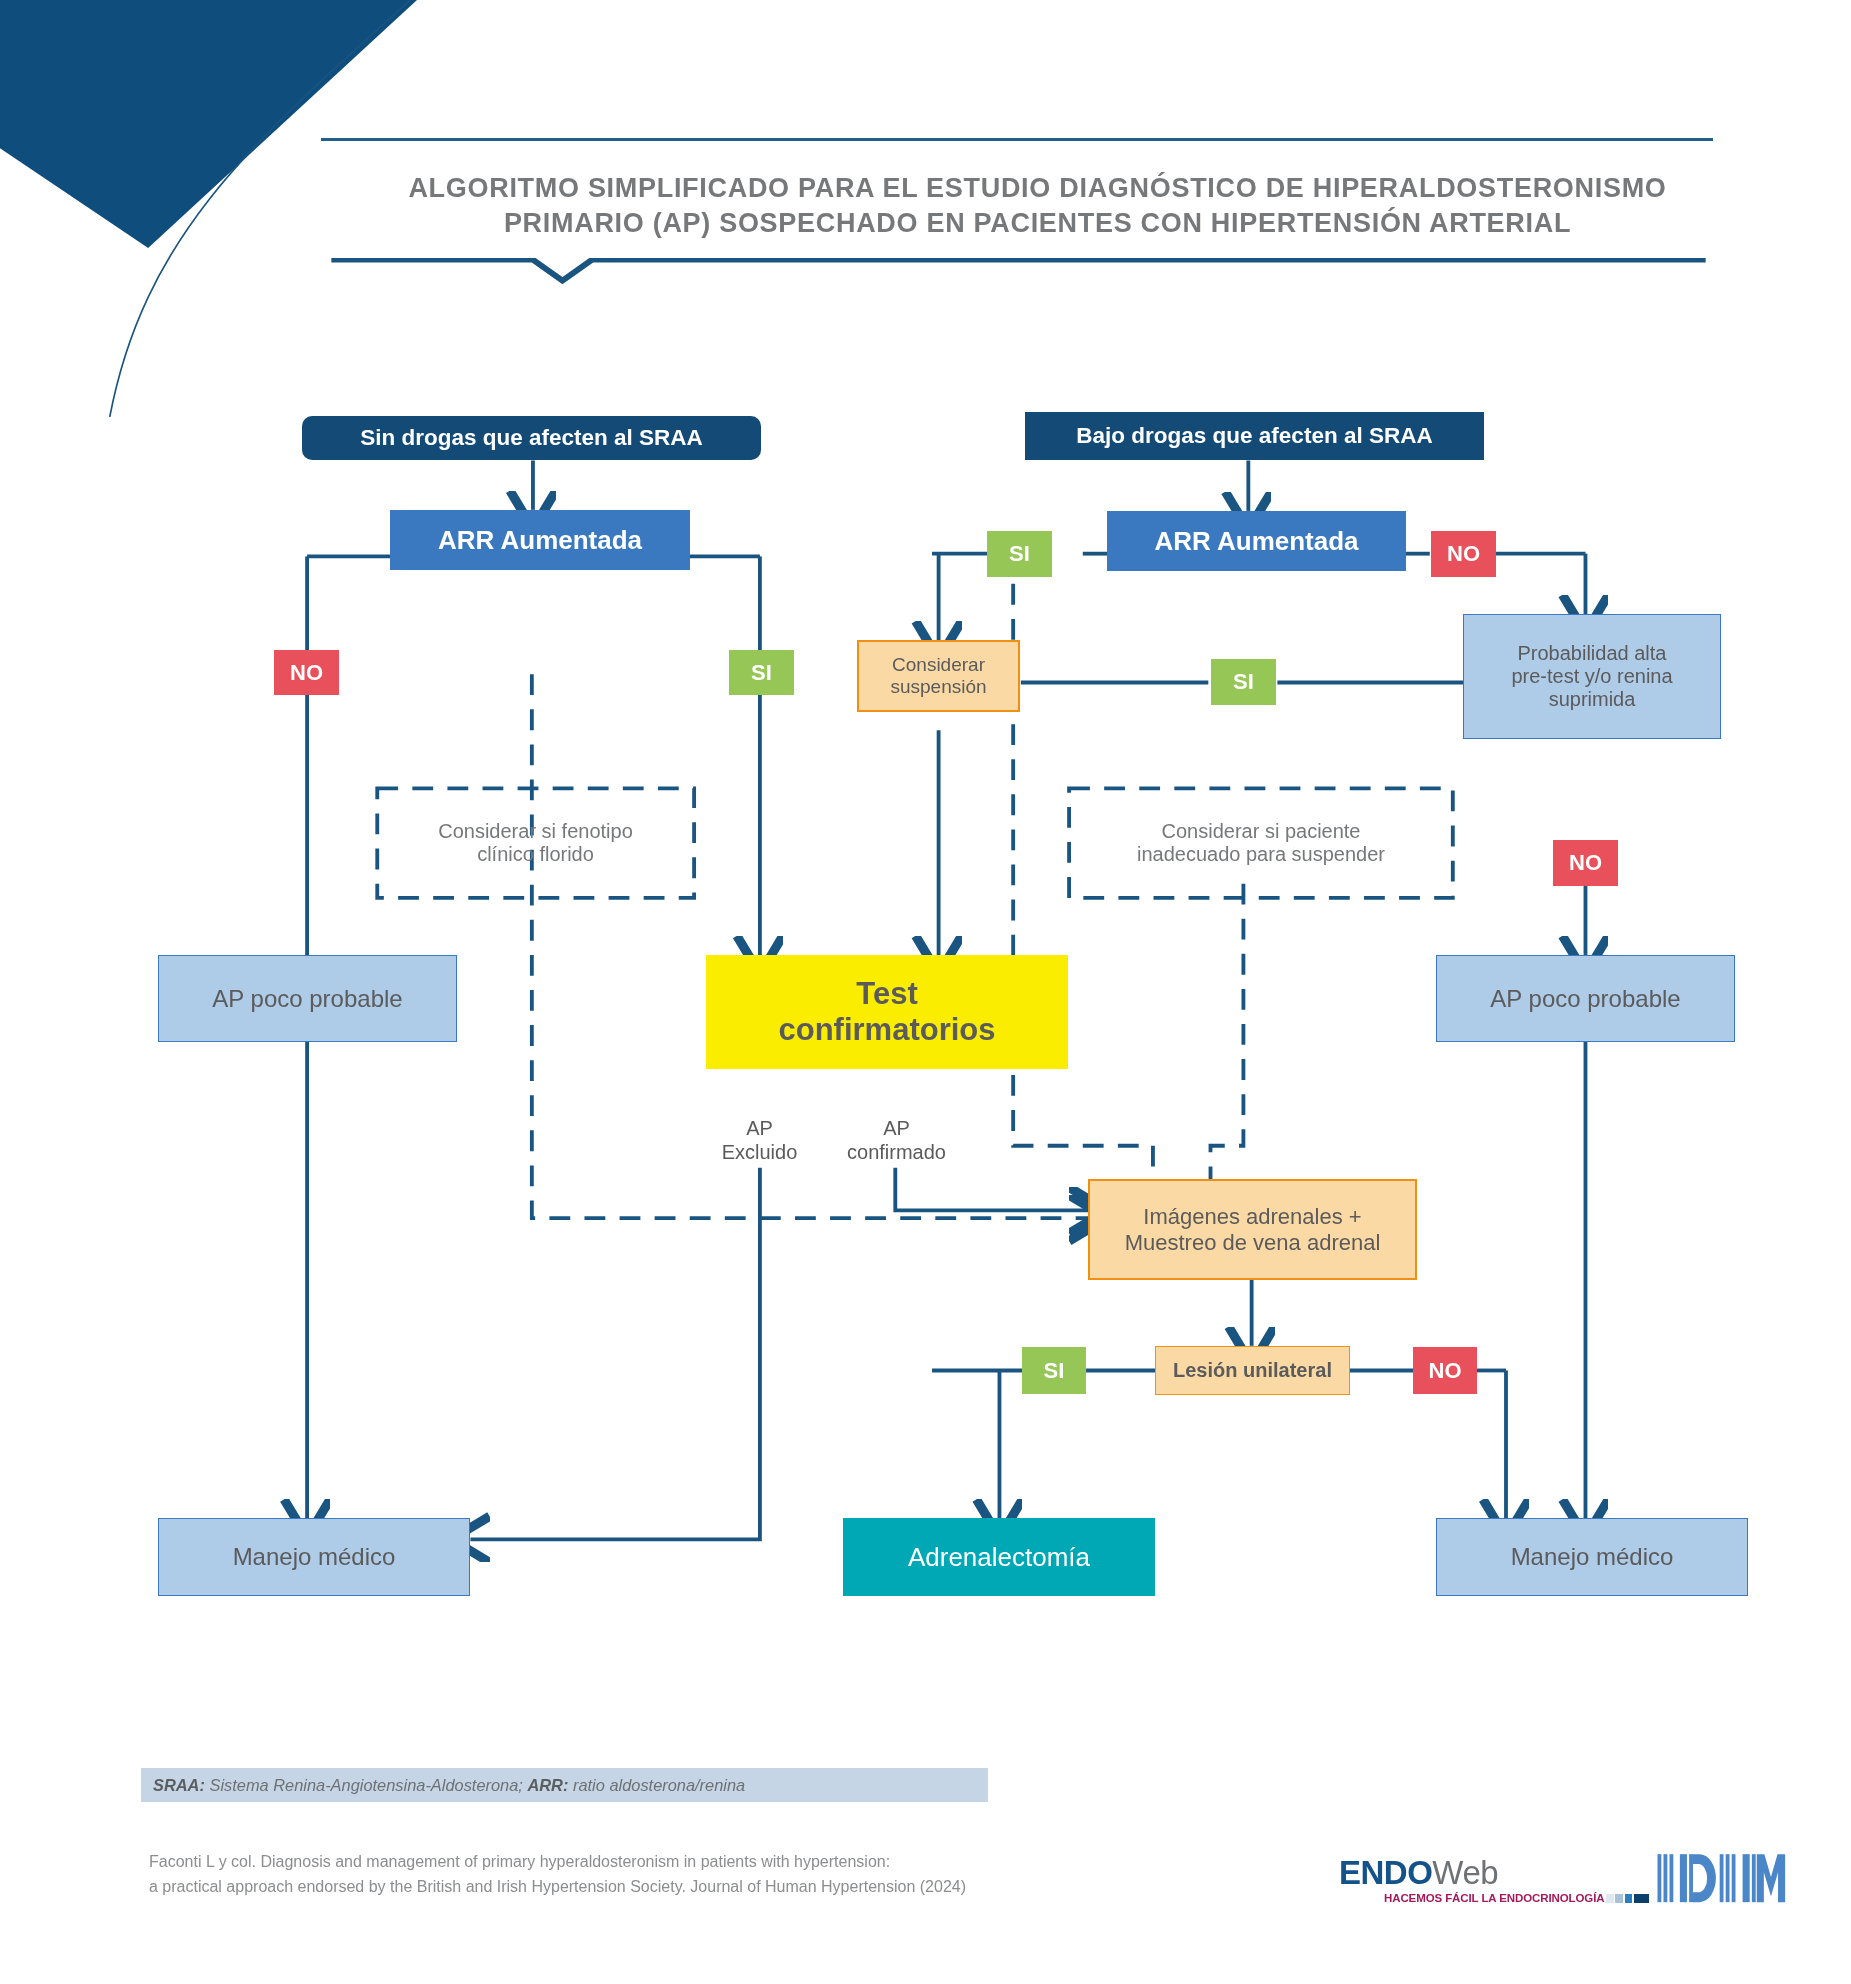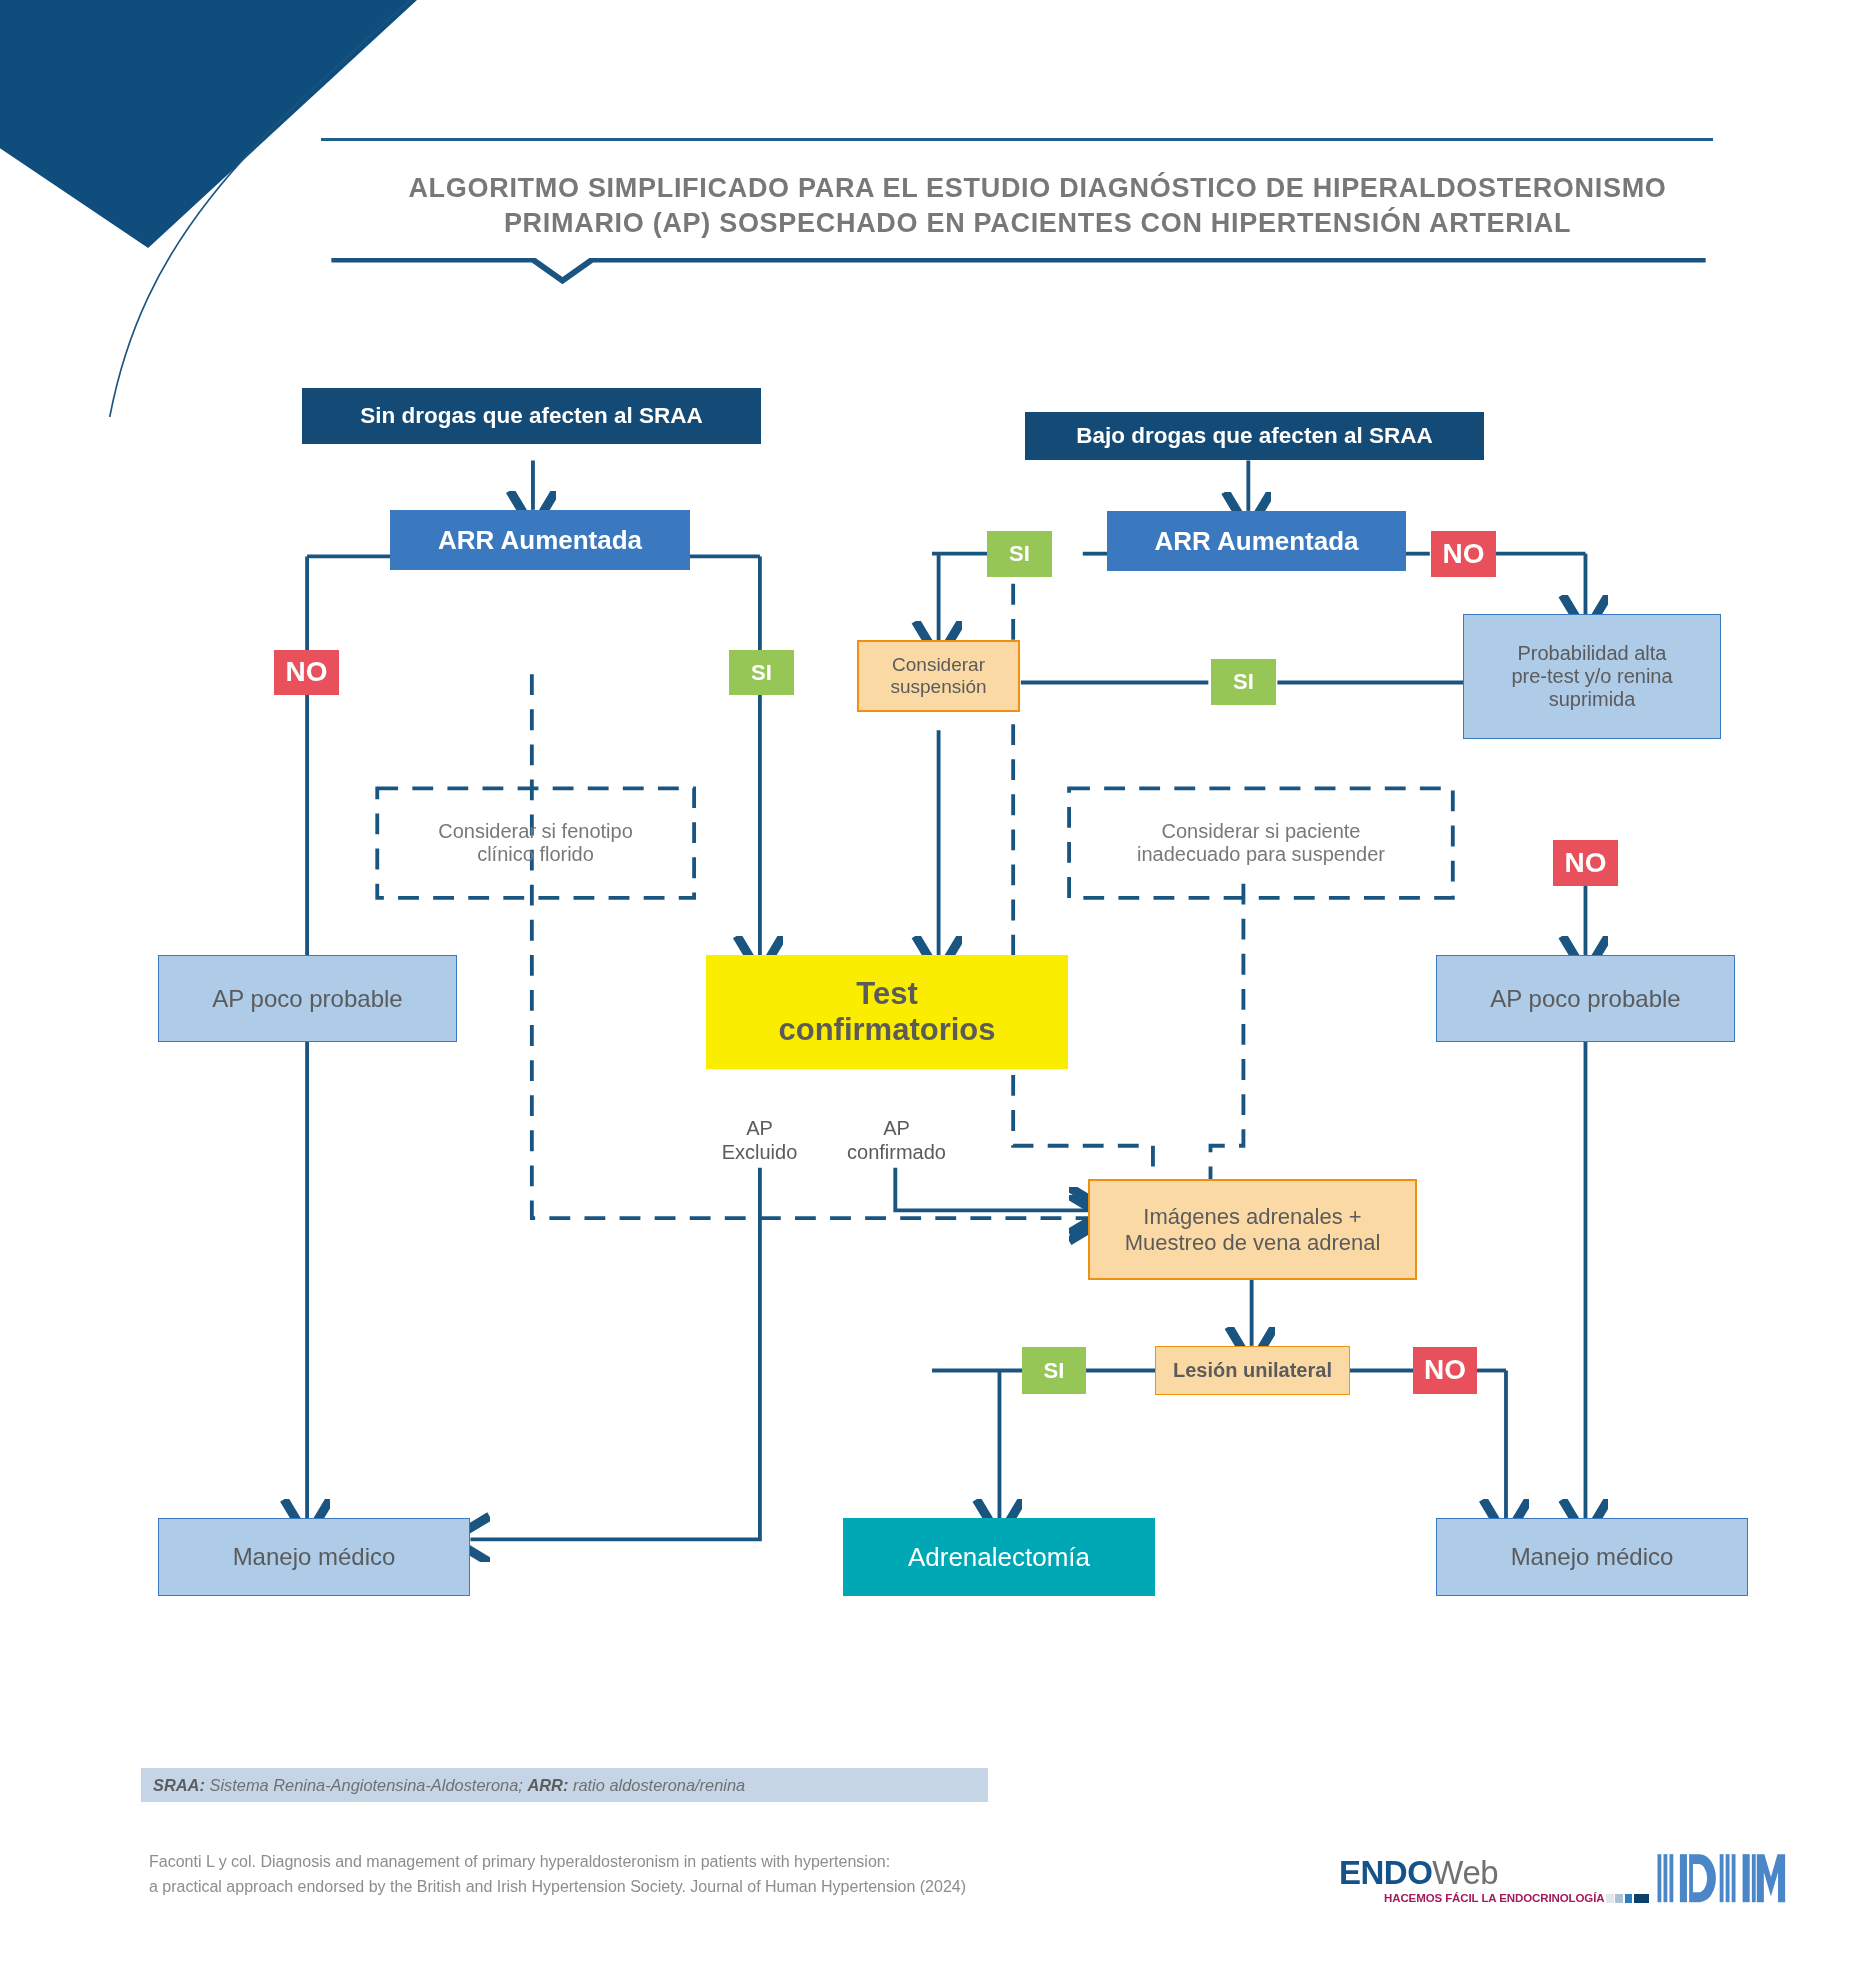--- a/index.html
+++ b/index.html
@@ -19,21 +19,21 @@
 
   .n-dark   {background:#134a76;color:#ffffff;font-size:22.5px;font-weight:600;}
   .n-blue   {background:#3a79bf;color:#ffffff;font-size:26px;font-weight:600;}
   .n-lblue  {background:#aecbe8;border:1.6px solid #3a79bf;color:#5b5b5b;font-size:24px;}
   .n-orange {background:#fbd9a5;border:2.2px solid #ef9012;color:#5b5b5b;font-size:19px;}
   .n-orange-m{background:#fbd9a5;border:2.2px solid #ef9012;color:#5b5b5b;font-size:22px;}
   .n-orange-s{background:#fbd9a5;border:1.6px solid #f0940f;color:#5b5b5b;font-size:20px;}
   .n-yellow {background:#fbed00;color:#5b5b5b;font-size:31px;font-weight:600;}
   .n-teal   {background:#00a8b5;color:#ffffff;font-size:26px;}
   .n-green  {background:#96c656;color:#ffffff;font-size:22px;font-weight:600;}
-  .n-red    {background:#e8505b;color:#ffffff;font-size:28px;font-weight:600;}
+  .n-red    {background:#e8505b;color:#ffffff;font-size:22px;font-weight:600;}
   .n-note   {color:#76787a;font-size:20px;background:transparent;}
   .n-edge   {color:#5b5b5b;font-size:20px;background:transparent;}
 
   
   .legend{position:absolute;left:141px;top:1768px;width:847px;height:34px;background:#c6d5e6;
           display:flex;align-items:center;padding-left:12px;box-sizing:border-box;
           color:#6e7173;font-size:16.4px;font-style:italic;}
   .legend b{font-style:italic;font-weight:700;color:#5b5e60;}
   .cite{position:absolute;left:149px;top:1850px;width:1096px;color:#8b8d8f;font-size:16px;line-height:1.55;}
 
@@ -125,21 +125,21 @@
       <path d="M2462,2500 L2578,2500"></path>
       <path d="M2694,2500 L2747,2500"></path>
     </g>
 
     <g fill="none" stroke="#1a5480" stroke-width="7" stroke-dasharray="38 26">
       <rect x="688" y="1438" width="578" height="200"></rect>
       <rect x="1950" y="1438" width="700" height="200"></rect>
     </g>
   </svg>
 
-  <div class="node n-dark" style="left:302px;top:388px;width:459px;height:56px;">Sin drogas que afecten al SRAA</div>
+  <div class="node n-dark" style="left:302px;top:416px;width:459px;height:44px;border-radius:10px;">Sin drogas que afecten al SRAA</div>
 
   <div class="node n-dark" style="left:1025px;top:412px;width:459px;height:48px;">Bajo drogas que afecten al SRAA</div>
 
   <div class="node n-blue" style="left:390px;top:510px;width:300px;height:60px;">ARR Aumentada</div>
 
   <div class="node n-blue" style="left:1107px;top:511px;width:299px;height:60px;">ARR Aumentada</div>
 
   <div class="node n-red" style="left:274px;top:650px;width:65px;height:45px;">NO</div>
 
   <div class="node n-green" style="left:729px;top:650px;width:65px;height:45px;">SI</div>

